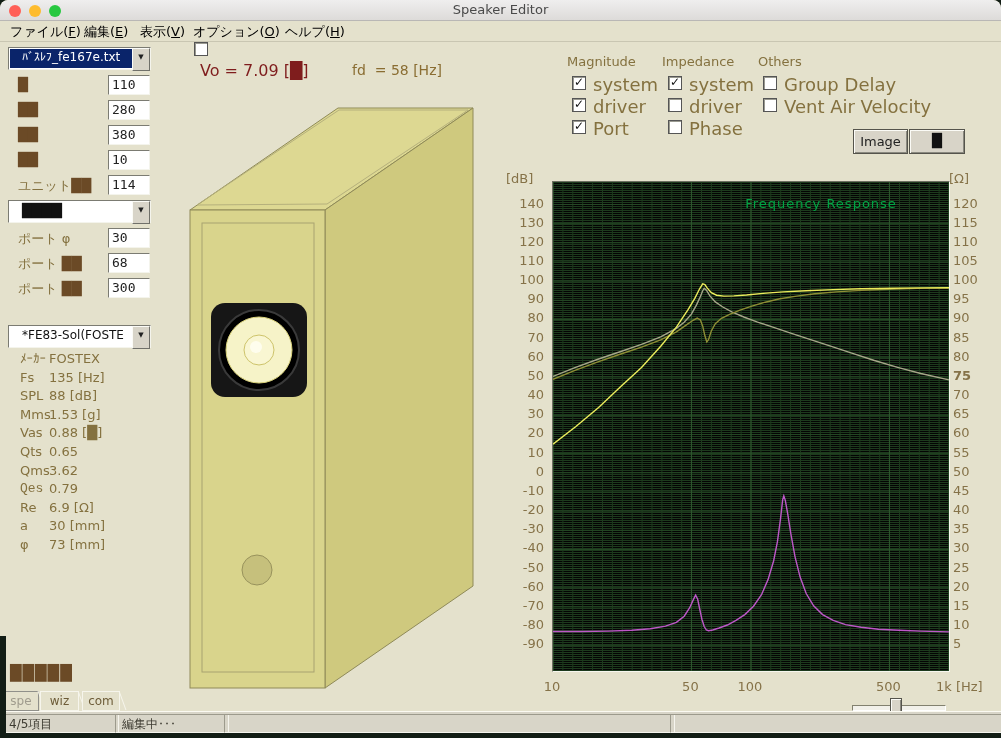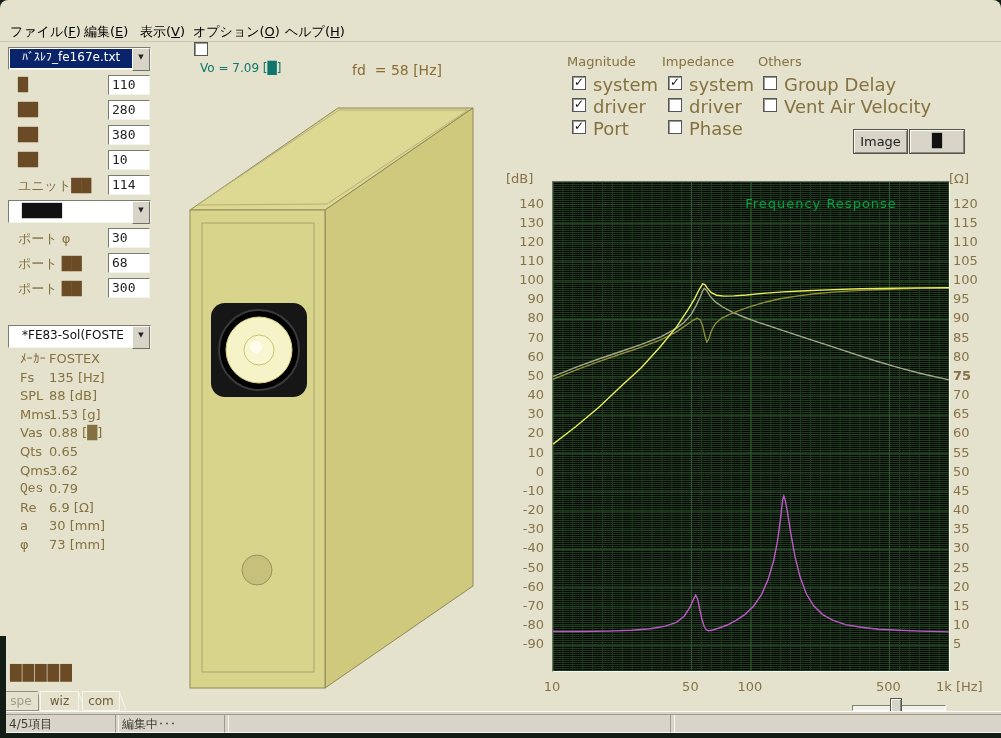--- a/index.html
+++ b/index.html
@@ -47,20 +47,26 @@
   #statusbar{position:absolute;left:0;top:711px;width:100%;height:22px;background:#d8d5c8;border-top:1px solid #fbfaf2;}
   .status-sec{position:absolute;top:2px;height:16px;border:1px solid;border-color:#9c9a8c #f6f5ee #f6f5ee #9c9a8c;font-size:12px;color:#3e3c32;padding:1px 0 0 6px;white-space:pre;overflow:hidden;}
   .dark-strip{position:absolute;background:#121d15;}
   svg text{font-family:"DejaVu Sans",sans-serif;}
 </style>
 </head>
 <body>
 
 <div id="window">
 
+  <div id="titlebar">
+    <span class="tl" style="left:9px;background:#ff5f57;"></span>
+    <span class="tl" style="left:29px;background:#febc2e;"></span>
+    <span class="tl" style="left:49px;background:#28c840;"></span>
+    <div id="title">Speaker Editor</div>
+  </div>
 
   <div id="menubar">
       <div class="menu-item" style="left: 10px;">ファイル(<u>F</u>)</div>
       <div class="menu-item" style="left: 84px;">編集(<u>E</u>)</div>
       <div class="menu-item" style="left: 140px;">表示(<u>V</u>)</div>
       <div class="menu-item" style="left: 193px;">オプション(<u>O</u>)</div>
       <div class="menu-item" style="left: 285px;">ヘルプ(<u>H</u>)</div>
     </div>
 
   <div class="select" style="left:8px;top:47px;width:141px;">
@@ -121,21 +127,21 @@
       <div class="spec-val" style="top: 500px;">6.9 [Ω]</div>
       <div class="spec-name" style="top: 518px;">a</div>
       <div class="spec-val" style="top: 518px;">30 [mm]</div>
       <div class="spec-name" style="top: 537px;">φ</div>
       <div class="spec-val" style="top: 537px;">73 [mm]</div>
     </div>
 
   <div class="blocks" style="position:absolute;left:10px;top:664px;font-size:15px;letter-spacing:1px;">█████</div>
 
   <div class="cb" style="left:194px;top:42px;"></div>
-  <div class="brown" style="position:absolute;left:200px;top:61px;font-size:12px;white-space:pre;color:#0f766e;">Vo = 7.09 [█]</div>
+  <div class="brown" style="position:absolute;left:200px;top:61px;font-size:16px;white-space:pre;color:#7f1d1d;">Vo = 7.09 [█]</div>
   <div class="brown" style="position:absolute;left:352px;top:62px;font-size:14px;white-space:pre;color:#8a6d32;">fd  = 58 [Hz]</div>
 
   <div id="opt-groups">
       <div class="grp-title" style="left: 567px; top: 54px;">Magnitude</div>
       <div class="cb" style="left: 572px; top: 76px;">✓</div>
       <div class="cb-label" style="left: 593px; top: 74px;">system</div>
       <div class="cb" style="left: 572px; top: 98px;">✓</div>
       <div class="cb-label" style="left: 593px; top: 96px;">driver</div>
       <div class="cb" style="left: 572px; top: 120px;">✓</div>
       <div class="cb-label" style="left: 593px; top: 118px;">Port</div>

